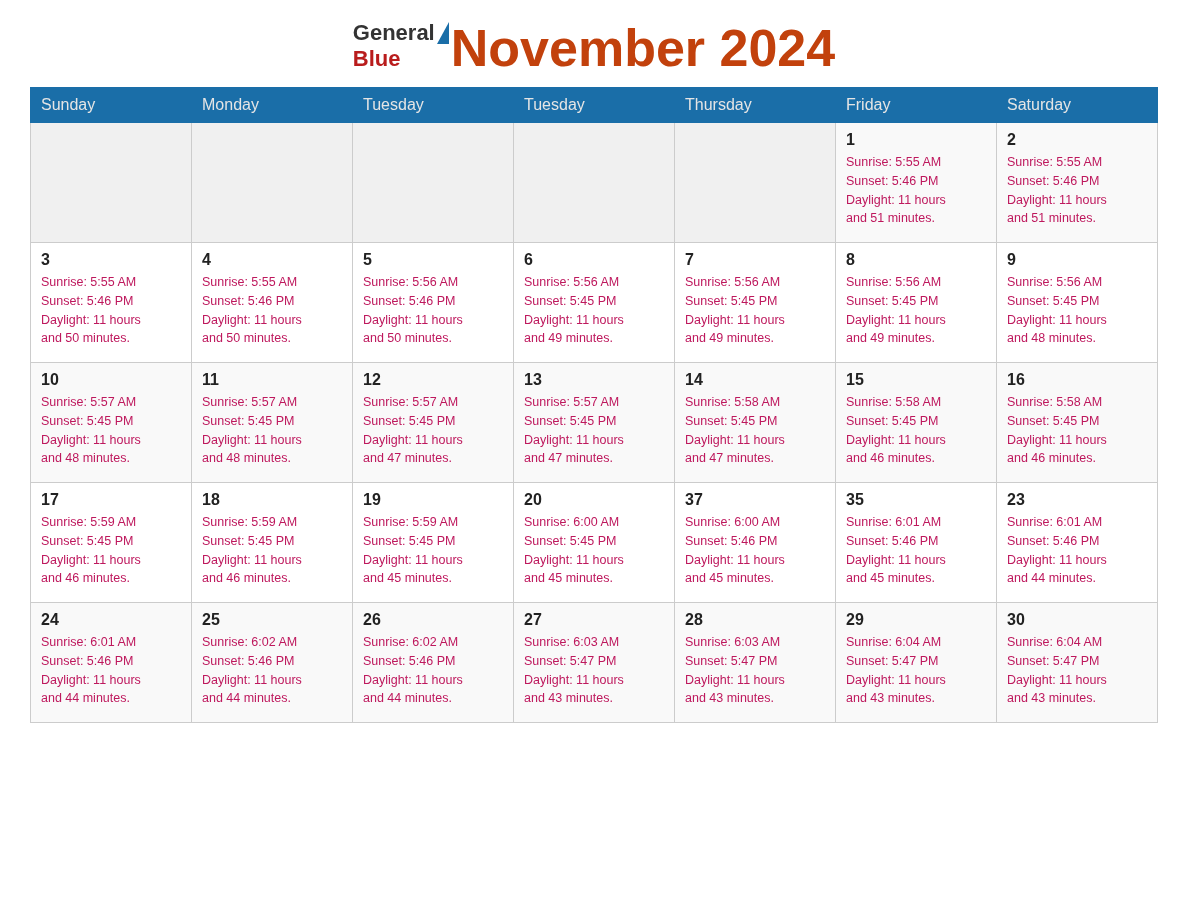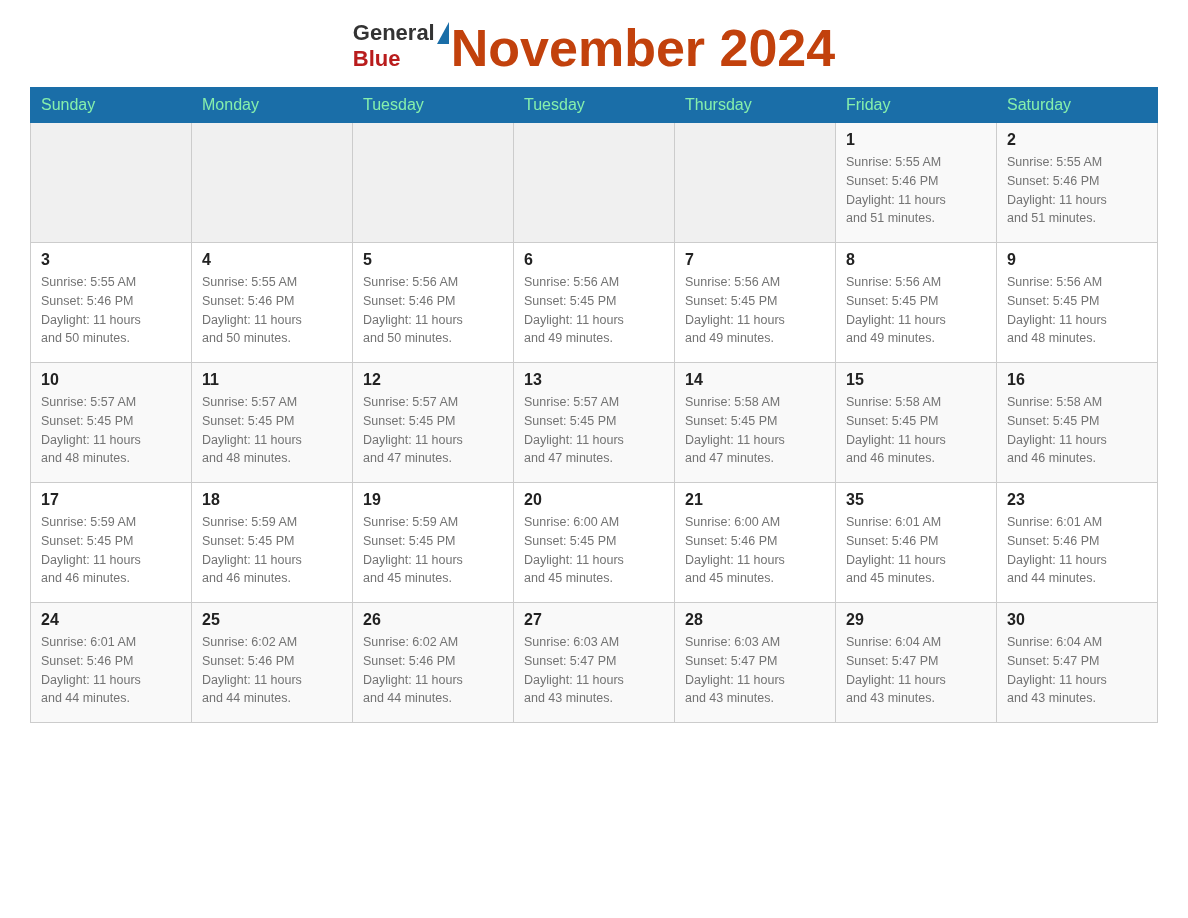--- a/index.html
+++ b/index.html
@@ -56,21 +56,21 @@
       color: #444;
       margin-top: 4px;
     }
     .calendar {
       width: 100%;
       border-collapse: collapse;
       margin-top: 10px;
     }
     .calendar th {
       background: #1a6ea8;
-      color: #86efac;
+      color: #e5e5e5;
       padding: 8px 10px;
       text-align: left;
       font-size: 16px;
       font-weight: normal;
       border: 1px solid #1a6ea8;
     }
     .calendar td {
       vertical-align: top;
       padding: 8px 10px;
       border: 1px solid #ccc;
@@ -85,21 +85,21 @@
       background: #fff;
     }
     .day-number {
       font-size: 16px;
       font-weight: bold;
       color: #222;
       margin-bottom: 4px;
     }
     .day-info {
       font-size: 12.5px;
-      color: #737373;
+      color: #be185d;
       line-height: 1.5;
     }
     .empty-cell {
       background: #f0f0f0 !important;
     }
   </style>
 </head>
 <body>
 
 <div class="header">
@@ -274,21 +274,21 @@
 and 45 minutes.</div>
         </td>
         <td>
           <div class="day-number">20</div>
           <div class="day-info" style="white-space: pre-line;">Sunrise: 6:00 AM
 Sunset: 5:45 PM
 Daylight: 11 hours
 and 45 minutes.</div>
         </td>
         <td>
-          <div class="day-number">21</div>
+          <div class="day-number">37</div>
           <div class="day-info" style="white-space: pre-line;">Sunrise: 6:00 AM
 Sunset: 5:46 PM
 Daylight: 11 hours
 and 45 minutes.</div>
         </td>
         <td>
           <div class="day-number">35</div>
           <div class="day-info" style="white-space: pre-line;">Sunrise: 6:01 AM
 Sunset: 5:46 PM
 Daylight: 11 hours

